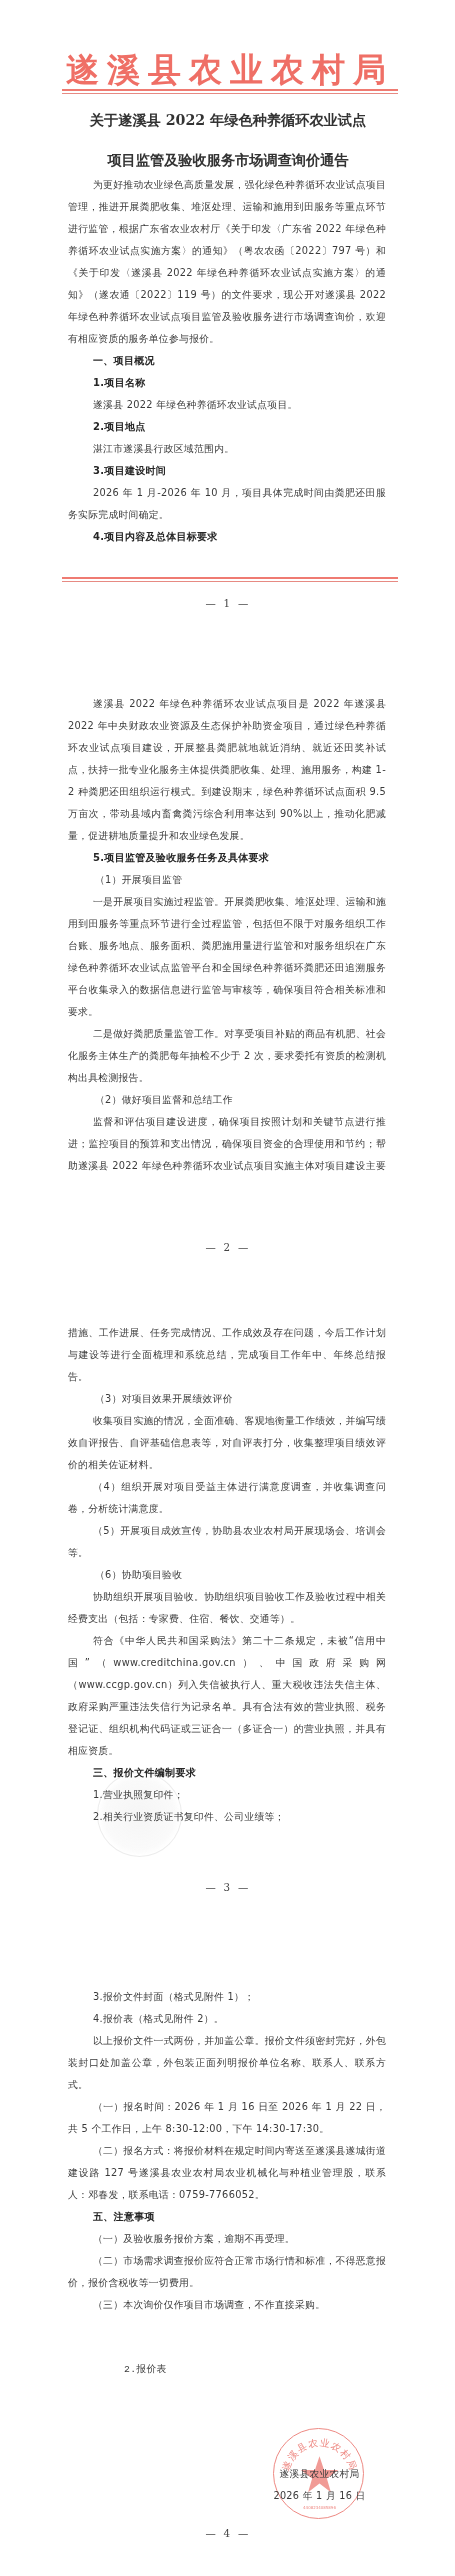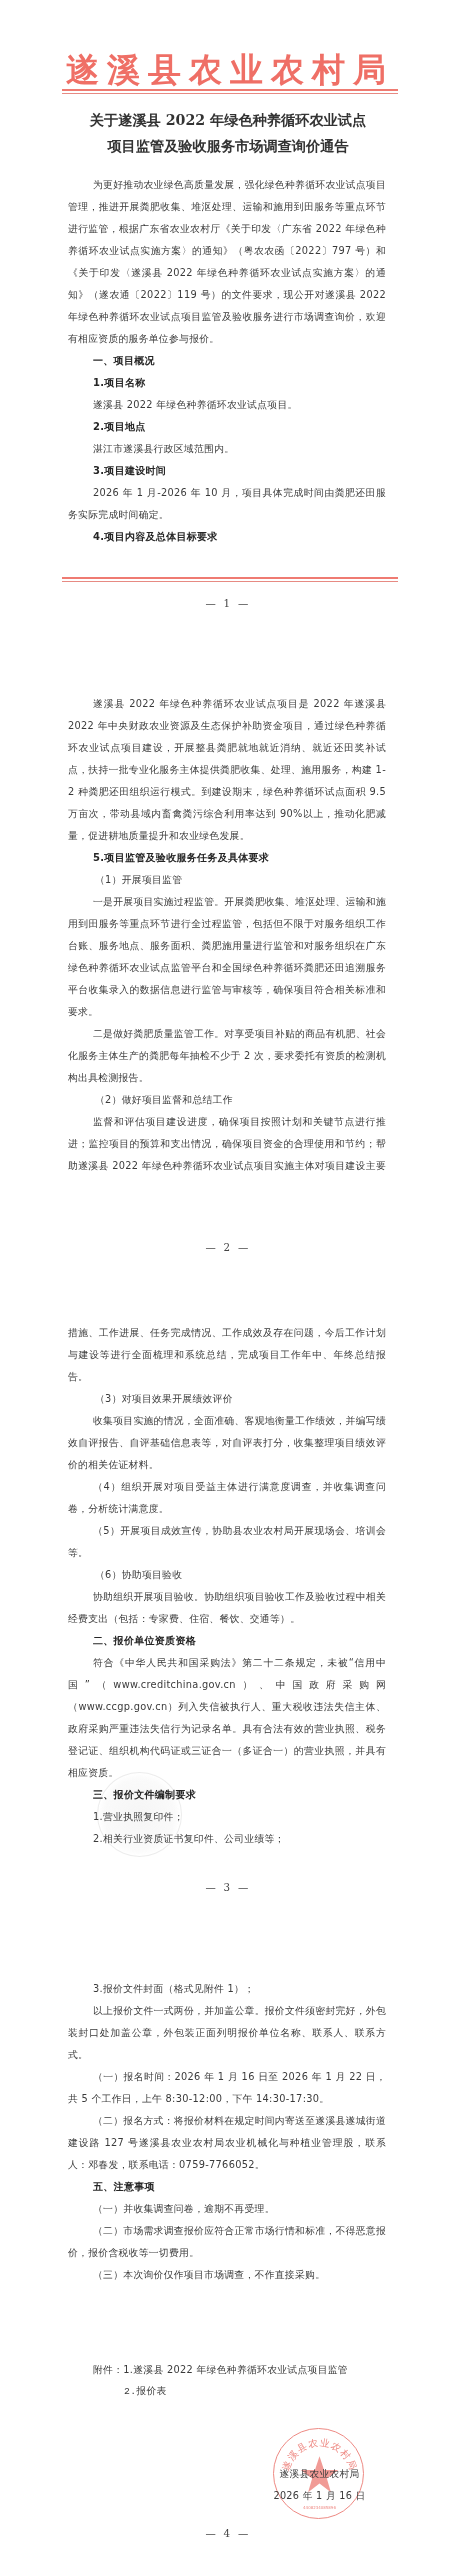--- a/index.html
+++ b/index.html
@@ -86,21 +86,21 @@
     .seal svg { position: absolute; left: 0; top: 0; }
   </style>
 </head>
 <body>
 
 <div class="page" style="top:0;height:638px;">
   <div class="letterhead">遂溪县农业农村局</div>
   <div class="redline-double" style="top:89px;"></div>
 
   <div class="doc-title" style="top:108px;text-align:center;">关于遂溪县 2022 年绿色种养循环农业试点</div>
-  <div class="doc-title" style="top:134px;">项目监管及验收服务市场调查询价通告</div>
+  <div class="doc-title" style="top:148px;">项目监管及验收服务市场调查询价通告</div>
 
   <div class="text-block" style="top:174px;">
     <p>为更好推动农业绿色高质量发展，强化绿色种养循环农业试点项目管理，推进开展粪肥收集、堆沤处理、运输和施用到田服务等重点环节进行监管，根据广东省农业农村厅《关于印发〈广东省 2022 年绿色种养循环农业试点实施方案〉的通知》（粤农农函〔2022〕797 号）和《关于印发〈遂溪县 2022 年绿色种养循环农业试点实施方案〉的通知》（遂农通〔2022〕119 号）的文件要求，现公开对遂溪县 2022 年绿色种养循环农业试点项目监管及验收服务进行市场调查询价，欢迎有相应资质的服务单位参与报价。</p>
     <h2>一、项目概况</h2>
     <h3>1.项目名称</h3>
     <p>遂溪县 2022 年绿色种养循环农业试点项目。</p>
     <h3>2.项目地点</h3>
     <p>湛江市遂溪县行政区域范围内。</p>
     <h3>3.项目建设时间</h3>
     <p>2026 年 1 月-2026 年 10 月，项目具体完成时间由粪肥还田服务实际完成时间确定。</p>
@@ -129,43 +129,42 @@
   <div class="text-block" style="top:34px;">
     <p class="noindent" style="height:66px;overflow:hidden;position:relative;">
       <span style="display:block;margin-top:-66px;text-indent:25px;">监督和评估项目建设进度，确保项目按照计划和关键节点进行推进；监控项目的预算和支出情况，确保项目资金的合理使用和节约；帮助遂溪县 2022 年绿色种养循环农业试点项目实施主体对项目建设主要措施、工作进展、任务完成情况、工作成效及存在问题，今后工作计划与建设等进行全面梳理和系统总结，完成项目工作年中、年终总结报告。</span>
     </p>
     <p class="sub">（3）对项目效果开展绩效评价</p>
     <p>收集项目实施的情况，全面准确、客观地衡量工作绩效，并编写绩效自评报告、自评基础信息表等，对自评表打分，收集整理项目绩效评价的相关佐证材料。</p>
     <p>（4）组织开展对项目受益主体进行满意度调查，并收集调查问卷，分析统计满意度。</p>
     <p>（5）开展项目成效宣传，协助县农业农村局开展现场会、培训会等。</p>
     <p class="sub">（6）协助项目验收</p>
     <p>协助组织开展项目验收。协助组织项目验收工作及验收过程中相关经费支出（包括：专家费、住宿、餐饮、交通等）。</p>
-    <h2>二、报价单位资质资格</h2>
     <p>符合《中华人民共和国采购法》第二十二条规定，未被“信用中国”（www.creditchina.gov.cn）、中国政府采购网（www.ccgp.gov.cn）列入失信被执行人、重大税收违法失信主体、政府采购严重违法失信行为记录名单。具有合法有效的营业执照、税务登记证、组织机构代码证或三证合一（多证合一）的营业执照，并具有相应资质。</p>
     <h2>三、报价文件编制要求</h2>
     <p>1.营业执照复印件；</p>
     <p>2.相关行业资质证书复印件、公司业绩等；</p>
   </div>
   <div class="page-num" style="top:593px;">— 3 —</div>
 </div>
 
 <div class="page" style="top:1932px;height:644px;">
-  <div class="text-block" style="top:46px;">
+  <div class="text-block" style="top:54px;">
     <p>3.报价文件封面（格式见附件 1）；</p>
+    <p>4.报价表（格式见附件 2）。</p>
     <p>以上报价文件一式两份，并加盖公章。报价文件须密封完好，外包装封口处加盖公章，外包装正面列明报价单位名称、联系人、联系方式。</p>
     <p>（一）报名时间：2026 年 1 月 16 日至 2026 年 1 月 22 日，共 5 个工作日，上午 8:30-12:00，下午 14:30-17:30。</p>
     <p>（二）报名方式：将报价材料在规定时间内寄送至遂溪县遂城街道建设路 127 号遂溪县农业农村局农业机械化与种植业管理股，联系人：邓春发，联系电话：0759-7766052。</p>
     <h2>五、注意事项</h2>
-    <p>（一）并收集调查问卷，逾期不再受理。</p>
+    <p>（一）及验收服务报价方案，逾期不再受理。</p>
     <p>（二）市场需求调查报价应符合正常市场行情和标准，不得恶意报价，报价含税收等一切费用。</p>
     <p>（三）本次询价仅作项目市场调查，不作直接采购。</p>
   </div>
 
   <div class="attachments" style="top:427px;">
-    <div>附件：1.遂溪县 2022 年绿色种养循环农业试点项目监管</div>
     <div class="item2">2.报价表</div>
   </div>
 
   <div class="seal" style="top:496px;">
     <svg width="91" height="91" viewBox="0 0 160 160">
       <polygon points="80,48 88,72 113,72 93,87 100,111 80,96 60,111 67,87 47,72 72,72" fill="#ee8a84" opacity="0.85"></polygon>
       <path id="sealArc" d="M 25 85 A 55 55 0 0 1 135 85" fill="none"></path>
       <text font-size="17" fill="#ee8a84" font-family="DejaVu Sans, sans-serif" letter-spacing="2">
         <textPath href="#sealArc" startOffset="50%" text-anchor="middle">遂溪县农业农村局</textPath>
       </text>

